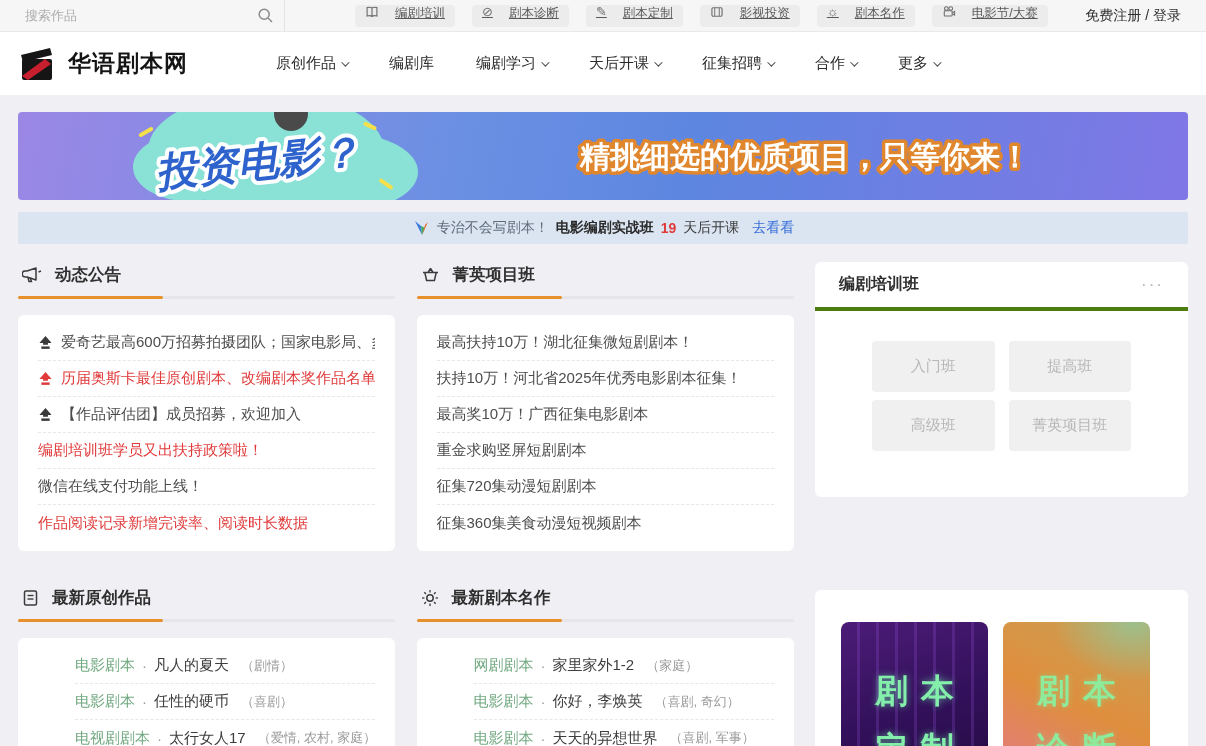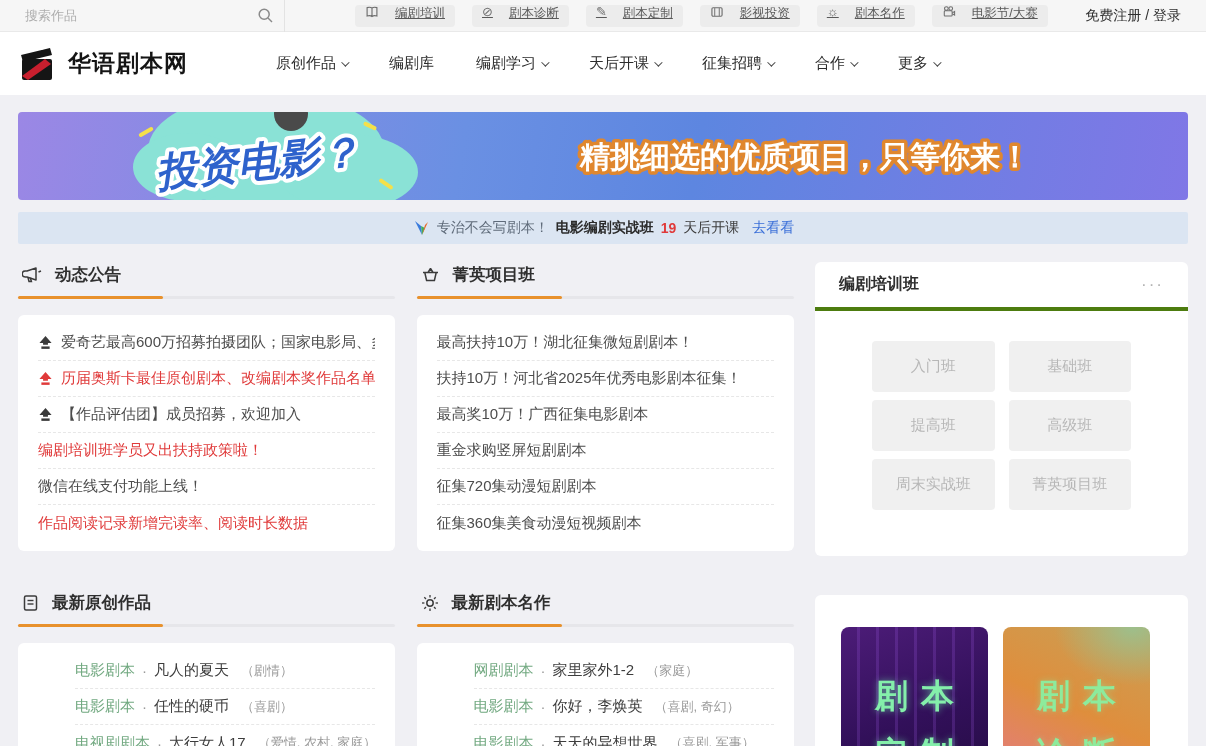--- a/index.html
+++ b/index.html
@@ -285,24 +285,22 @@
     </div>
 
     <div class="col-c">
       <div class="training-card">
         <div class="training-header">
           <span class="training-title">编剧培训班</span>
           <span class="dots-menu">···</span>
         </div>
         <div class="training-body">
           <button class="class-btn">入门班</button>
-          <button class="class-btn">基础班</button>
           <button class="class-btn">提高班</button>
           <button class="class-btn">高级班</button>
-          <button class="class-btn">周末实战班</button>
           <button class="class-btn">菁英项目班</button>
         </div>
       </div>
     </div>
   </div>
 
   <div class="main2">
 
     <div class="col-a">
       <div class="sec-header">

